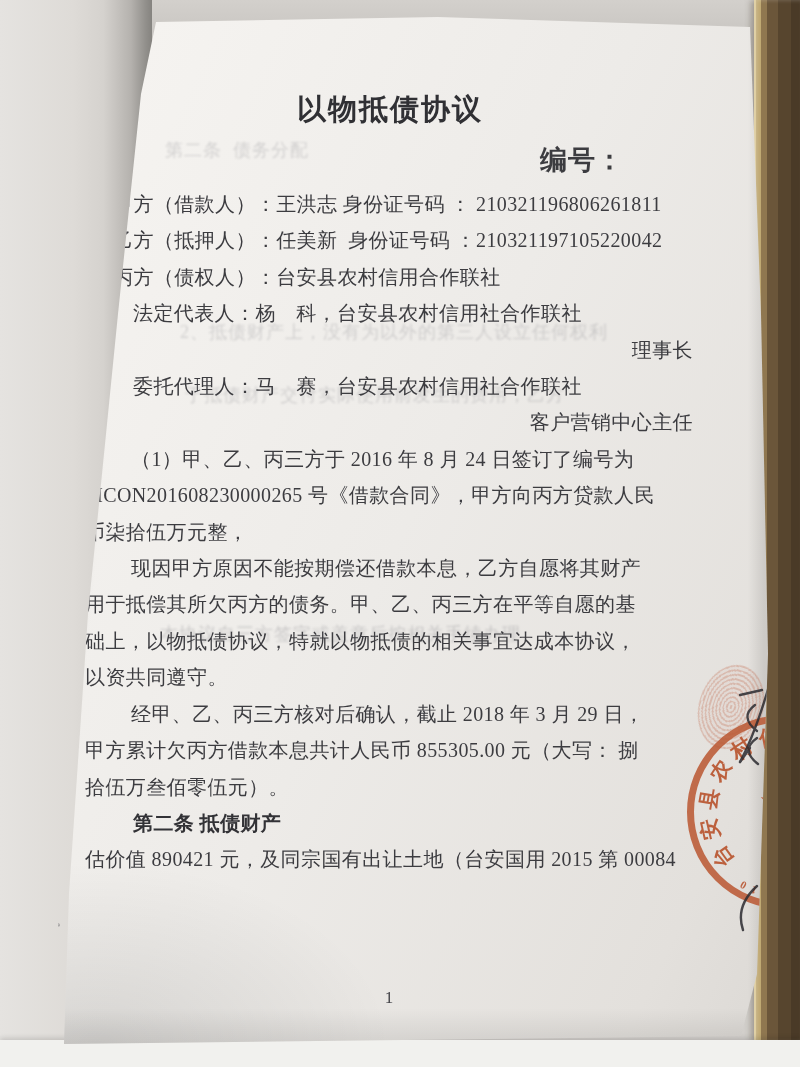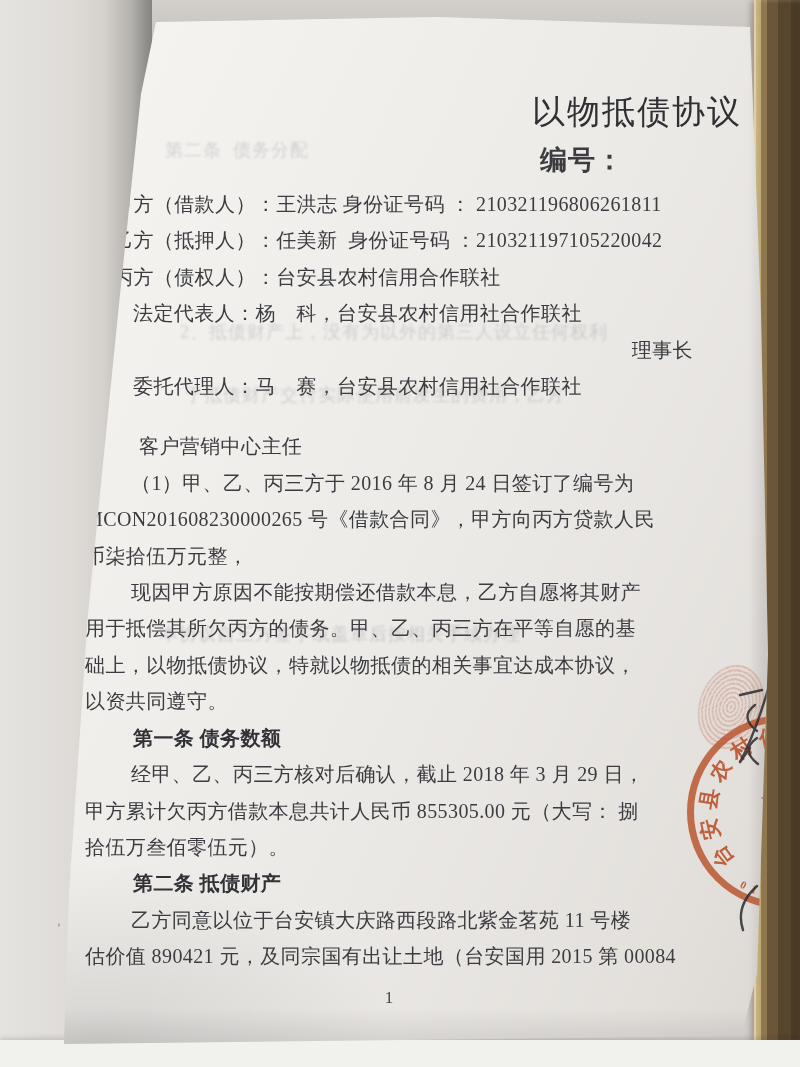--- a/index.html
+++ b/index.html
@@ -37,36 +37,36 @@
                       50px 600px,80px 300px,103px 80px);
     background:
       linear-gradient(95deg, rgba(70,65,60,.30) 0 1.5%, rgba(90,85,80,.16) 5%, rgba(0,0,0,0) 13%),
       linear-gradient(270deg, rgba(0,0,0,.10) 0 4px, rgba(0,0,0,0) 20px),
       linear-gradient(0deg, rgba(0,0,0,.09) 0, rgba(0,0,0,0) 36px),
       radial-gradient(420px 260px at 8% 100%, rgba(0,0,0,.10), rgba(0,0,0,0) 70%),
       linear-gradient(115deg,#f6f4f1 5%,#edebe8 50%,#e3e0dc 88%,#dcd9d5 100%);
     color:#3c3c40;
   }
   .title{
-    position:absolute; top:76px; left:0; width:704px; text-align:right;
-    font-size:33px; font-weight:400; letter-spacing:2px; color:#303034;
+    position:absolute; top:76px; left:0; width:704px; text-align:center;
+    font-size:29px; font-weight:700; letter-spacing:2px; color:#303034;
   }
   .doc-no{
     position:absolute; top:128px; left:502px;
     font-size:27px; font-weight:700; letter-spacing:1px;
   }
   .doc-body{
     position:absolute; top:172px; left:47px; width:608px;
     font-size:20px; line-height:36.4px; letter-spacing:.4px;
   }
   .line{white-space:pre;}
   .ind-a{padding-left:28px;}
   .ind-b{padding-left:48px;}
   .cen-a{text-align:right; padding-left:68px;}
-  .cen-b{text-align:left; padding-left:54px;margin-top:24px;}
+  .cen-b{text-align:right; padding-left:54px;}
   .ind-p{padding-left:46px;}
   .head{padding-left:48px; font-weight:700; color:#323236;}
   .pgno{
     position:absolute; top:974px; left:47px; width:608px; text-align:center;
     font-size:17px; color:#45454a;
   }
   
   .ghost{
     position:absolute; white-space:pre; font-size:18px; color:#77777d;
     opacity:.26; filter:blur(1.1px); letter-spacing:1px;
@@ -136,26 +136,24 @@
       <div class="line cen-a">理事长</div>
       <div class="line ind-b">委托代理人：马　赛，台安县农村信用社合作联社</div>
       <div class="line cen-b">客户营销中心主任</div>
       <div class="line ind-p">（1）甲、乙、丙三方于 2016 年 8 月 24 日签订了编号为</div>
       <div class="line">MCON201608230000265 号《借款合同》，甲方向丙方贷款人民</div>
       <div class="line">币柒拾伍万元整，</div>
       <div class="line ind-p">现因甲方原因不能按期偿还借款本息，乙方自愿将其财产</div>
       <div class="line">用于抵偿其所欠丙方的债务。甲、乙、丙三方在平等自愿的基</div>
       <div class="line">础上，以物抵债协议，特就以物抵债的相关事宜达成本协议，</div>
       <div class="line">以资共同遵守。</div>
-      <div class="line head">第一条 债务数额</div>
       <div class="line ind-p">经甲、乙、丙三方核对后确认，截止 2018 年 3 月 29 日，</div>
       <div class="line">甲方累计欠丙方借款本息共计人民币 855305.00 元（大写： 捌</div>
       <div class="line">拾伍万叁佰零伍元）。</div>
       <div class="line head">第二条 抵债财产</div>
-      <div class="line ind-p">乙方同意以位于台安镇大庆路西段路北紫金茗苑 11 号楼</div>
       <div class="line">估价值 890421 元，及同宗国有出让土地（台安国用 2015 第 00084</div>
     </div>
 
     <div class="fingerprint"></div>
 
     <div class="stamp">
       <div class="stamp-ring"></div>
       <div>
           <span class="arc-ch" style="transform: rotate(-126deg) translateY(-76px);">台</span>
           <span class="arc-ch" style="transform: rotate(-103deg) translateY(-76px);">安</span>

